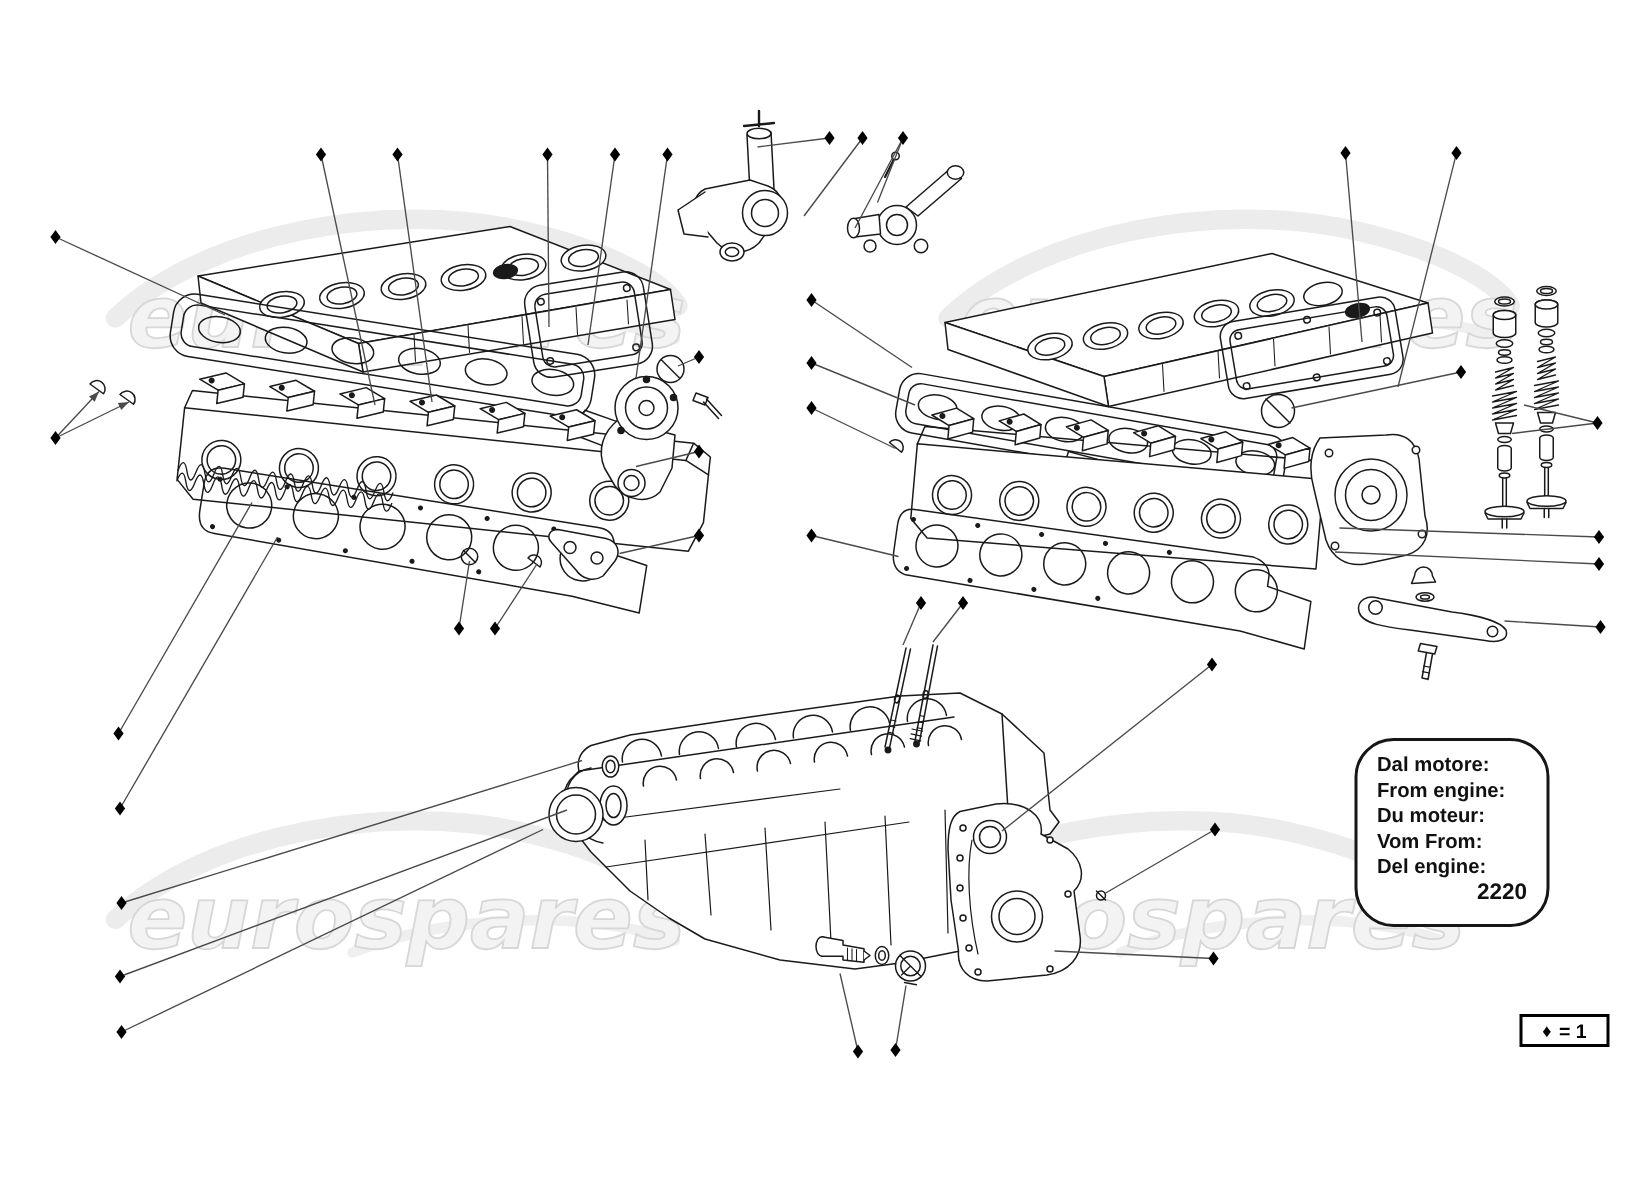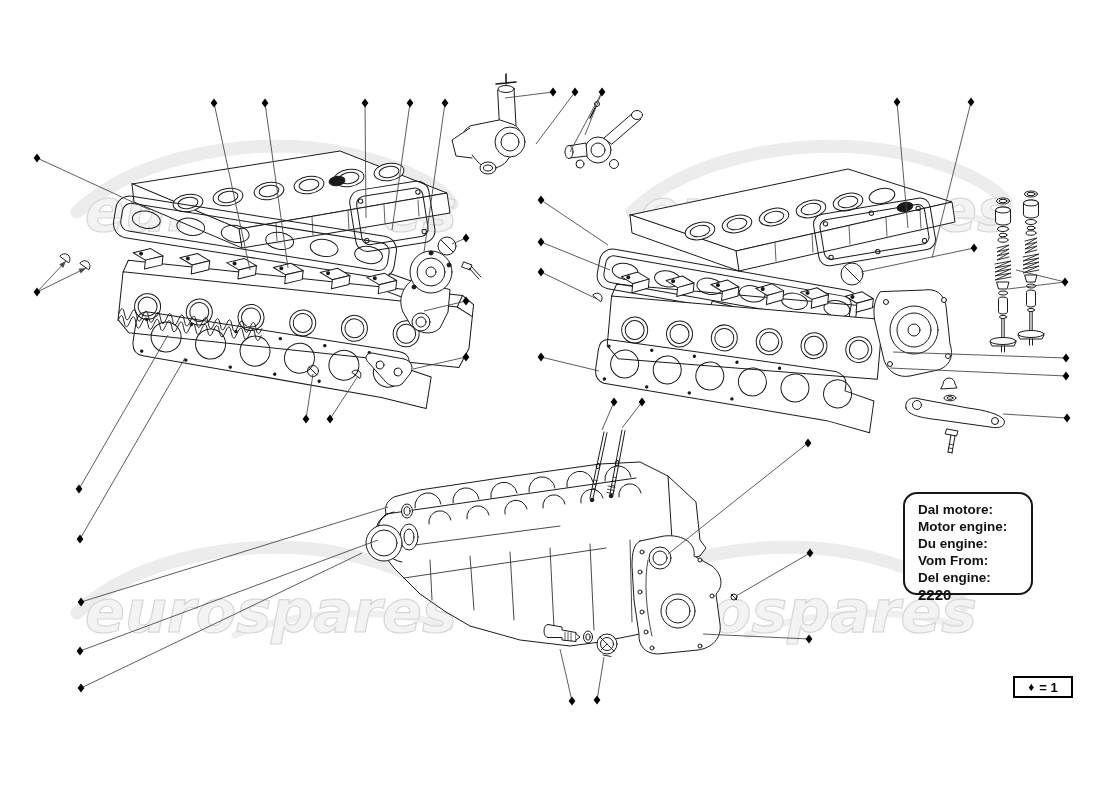--- a/index.html
+++ b/index.html
@@ -1,25 +1,25 @@
 <!DOCTYPE html>
 <html><head>
 <meta charset="utf-8">
 <style>
   html,body{margin:0;padding:0;background:#ffffff;}
   #stage{position:relative;width:1100px;height:800px;background:#ffffff;overflow:hidden;
          font-family:"Liberation Sans", sans-serif;}
   #diagram{position:absolute;left:0;top:0;}
   .overlay{position:absolute;box-sizing:border-box;background:#ffffff;}
-  #info-box{left:903px;top:492px;width:130px;height:103px;border:2px solid #161616;
-            border-radius:14px;padding:7px 0 0 13px;}
+  #info-box{left:903px;top:492px;width:130px;height:126px;border:2px solid #161616;
+            border-radius:26px;padding:7px 0 0 13px;}
   #info-box .line{font-size:13.5px;line-height:17px;font-weight:bold;color:#111;
                   letter-spacing:0px;white-space:nowrap;}
   #info-box .num{font-size:15px;line-height:17px;font-weight:bold;color:#111;
-                 text-align:left;width:100px;margin-top:0px;}
+                 text-align:right;width:100px;margin-top:0px;}
   #legend-box{left:1013px;top:676px;width:60px;height:22px;border:2px solid #000;
               display:flex;align-items:center;justify-content:center;gap:5px;}
   #legend-box .sym{font-size:12px;color:#000;line-height:1;}
   #legend-box .txt{font-size:13px;font-weight:bold;color:#000;line-height:1;}
 </style>
 </head>
 <body>
 
 <div id="stage">
 
@@ -472,22 +472,22 @@
         <path d="M809,634.4 L812.4,639 L809,643.6 L805.6,639 Z" fill="#000000"></path>
         <line x1="572" y1="701" x2="560" y2="649" stroke="#4a4a4a" stroke-width="0.9"></line>
         <path d="M572,696.4 L575.4,701 L572,705.6 L568.6,701 Z" fill="#000000"></path>
         <line x1="597" y1="700" x2="604" y2="657" stroke="#4a4a4a" stroke-width="0.9"></line>
         <path d="M597,695.4 L600.4,700 L597,704.6 L593.6,700 Z" fill="#000000"></path>
       </g>
 </svg>
 
   <div id="info-box" class="overlay">
     <div class="line">Dal motore:</div>
-    <div class="line">Motor engine:</div>
-    <div class="line">Du engine:</div>
+    <div class="line">From engine:</div>
+    <div class="line">Du moteur:</div>
     <div class="line">Vom From:</div>
     <div class="line">Del engine:</div>
     <div class="num">2220</div>
   </div>
 
   <div id="legend-box" class="overlay">
     <span class="sym">♦</span>
     <span class="txt">= 1</span>
   </div>
 

